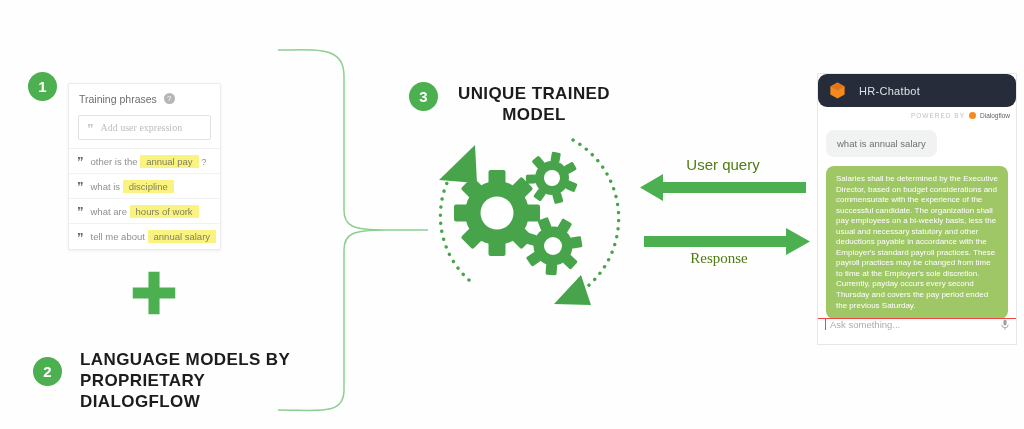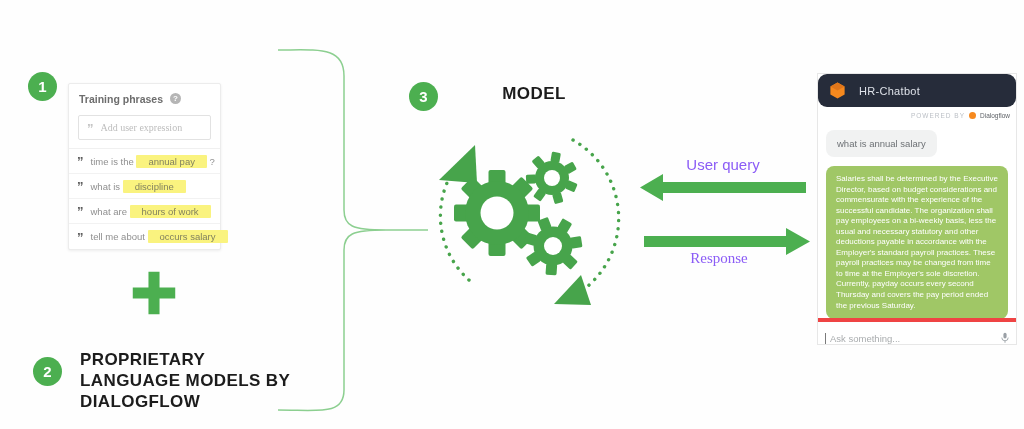--- a/index.html
+++ b/index.html
@@ -12,60 +12,60 @@
   
   .badge { width:29px; height:29px; border-radius:50%; background:#4caf50;
            color:#ffffff; font-weight:bold; font-size:15px; display:flex;
            align-items:center; justify-content:center; }
 
   .h-title { color:#1c1c1c; font-weight:bold; font-size:17px; letter-spacing:.4px; line-height:21px; }
 
   
   .card { background:#ffffff; border:1px solid #ececec; border-radius:2px;
           box-shadow:0 1px 3px rgba(0,0,0,.07); }
-  .card-header { display:flex; gap:7px; padding:9px 10px 6px 10px;font-weight:bold; }
+  .card-header { display:flex; gap:7px; padding:9px 10px 6px 10px; }
   .card-header-label { font-size:10.5px; color:#6d6d6d; }
   .help-dot { width:11px; height:11px; border-radius:50%; background:#b5b5b5; color:#fff;
               font-size:8px; display:flex; align-items:center; justify-content:center; }
   .expr-box { margin:4px 9px 8px 9px; border:1px solid #e2e2e2; border-radius:2px;
               height:25px; display:flex; align-items:center; padding:0 8px; gap:7px; }
   .quote { font-weight:bold; color:#5a5a5a; font-size:13px; line-height:8px; height:6px; }
   .quote.dim { color:#c3c3c3; }
   .expr-box input { border:none; outline:none; width:100%; font-size:10px;
                     font-family:Liberation Serif, serif; color:#555; background:transparent; }
   .expr-box input::placeholder { color:#bdbdbd; }
   .phrase-rows { border-top:1px solid #f0f0f0; }
   .phrase-row { display:flex; align-items:center; gap:7px; padding:0 8px; height:25px;
                 border-bottom:1px solid #f2f2f2; }
   .phrase-row:last-child { border-bottom:none; }
   .phrase-text { font-size:9.5px; color:#8f8f8f; white-space:nowrap; }
-  .entity { background:#faf37f; color:#82825f; padding:1px 12px; border-radius:1px; }
-
-  
-  .flow-label { font-size:15px; color:#8b5cf6; text-align:center; width:170px; }
+  .entity { background:#faf37f; color:#82825f; padding:1px 6px; border-radius:1px; }
+
+  
+  .flow-label { font-size:15px; color:#4d7c0f; text-align:center; width:170px; }
   svg { display:block; }
 
   
   .chat { width:200px; height:272px; background:#ffffff; border:1px solid #e7e7e7;
           display:flex; flex-direction:column; }
   .chat-header { height:33px; background:#262c3a; display:flex; align-items:center;
                  padding:0 10px; gap:12px; flex:none;border-radius:9px; }
   .chat-title { color:#dde1e8; font-size:11px; letter-spacing:.3px; }
   .powered { height:17px; display:flex; align-items:center; justify-content:flex-end;
              gap:4px; padding:0 6px; flex:none; }
   .powered-label { font-size:6.5px; letter-spacing:1px; color:#bcc0c6; }
   .powered-dot { width:7px; height:7px; border-radius:50%; background:#f6891e; }
   .powered-brand { font-size:6.5px; color:#5f6368; }
   .chat-body { flex:1; padding:6px 8px 0 8px; overflow:hidden; }
   .bubble-user { display:inline-block; background:#f1f2f2; color:#6e7276; font-size:9.5px;
                  padding:8px 11px; border-radius:8px; margin-bottom:9px; }
   .bubble-bot { background:#a0c766; color:#ffffff; font-size:8px; line-height:1.32;
                 padding:8px 10px; border-radius:8px; }
-  .chat-input { flex:none; height:26px; border-top:4px solid #ef4444; display:flex;
-                align-items:flex-end; padding:0 7px; gap:4px; }
+  .chat-input { flex:none; height:26px; border-top:1px solid #ef4444; display:flex;
+                align-items:flex-start; padding:0 7px; gap:4px; }
   .cursor-bar { width:1px; height:11px; background:#7a7a7a; flex:none; }
   .chat-input input { border:none; outline:none; flex:1; font-size:9.5px;
                       font-family:"Liberation Sans", sans-serif; color:#555; background:transparent; }
   .chat-input input::placeholder { color:#a9acae; }
 </style>
 </head>
 <body>
 
 <div id="canvas">
 
@@ -79,59 +79,60 @@
       <span class="card-header-label">Training phrases</span>
       <span class="help-dot">?</span>
     </div>
     <div class="expr-box">
       <span class="quote dim">”</span>
       <input type="text" placeholder="Add user expression" style="">
     </div>
     <div class="phrase-rows">
       <div class="phrase-row">
         <span class="quote">”</span>
-        <span class="phrase-text"><span>time is the </span><span class="entity">annual pay</span><span> ?</span></span>
+        <span class="phrase-text"><span>other is the </span><span class="entity">annual pay</span><span> ?</span></span>
       </div>
       <div class="phrase-row">
         <span class="quote">”</span>
         <span class="phrase-text"><span>what is </span><span class="entity">discipline</span><span></span></span>
       </div>
       <div class="phrase-row">
         <span class="quote">”</span>
         <span class="phrase-text"><span>what are </span><span class="entity">hours of work</span><span></span></span>
       </div>
       <div class="phrase-row">
         <span class="quote">”</span>
-        <span class="phrase-text"><span>tell me about </span><span class="entity">occurs salary</span><span></span></span>
+        <span class="phrase-text"><span>tell me about </span><span class="entity">annual salary</span><span></span></span>
       </div>
     </div>
   </div>
 
   <svg class="abs" style="left:130px; top:269px;" width="48" height="48" viewBox="0 0 52 52">
     <path fill="#4caf50" d="M20 3 h12 v17 h17 v12 h-17 v17 h-12 v-17 h-17 v-12 h17 z"></path>
   </svg>
 
   <div class="badge abs" style="left:33px; top:357px;">
     <span>2</span>
   </div>
   <div class="h-title abs" style="left:80px; top:349px;">
+    <div>LANGUAGE MODELS BY</div>
     <div>PROPRIETARY</div>
-    <div>LANGUAGE MODELS BY</div>
     <div>DIALOGFLOW</div>
   </div>
 
   <svg class="abs" style="left:268px; top:42px;" width="165" height="380" viewBox="0 0 165 380">
     <path d="M 10 8 C 50 8 76 4 76 34 L 76 168 C 76 184 84 188 118 188 C 84 188 76 192 76 208 L 76 348 C 76 374 50 368 10 368" fill="none" stroke="#8ccf90" stroke-width="1.5"></path>
     <path d="M 118 188 L 160 188" fill="none" stroke="#8ccf90" stroke-width="1.7"></path>
   </svg>
 
   <div class="badge abs" style="left:409px; top:82px;">
     <span>3</span>
   </div>
   <div class="h-title abs" style="left:448px; top:83px; width:172px; text-align:center;">
+    <div>UNIQUE TRAINED</div>
     <div>MODEL</div>
   </div>
 
   <svg class="abs" style="left:425px; top:128px;" width="210" height="185" viewBox="0 0 210 185">
     <g>
       <path d="M 44 152 A 86 86 0 0 1 30 40" fill="none" stroke="#47a44b" stroke-width="3.4" stroke-dasharray="0.1 8" stroke-linecap="round"></path>
       <path d="M 148 12 A 90 90 0 0 1 163 158" fill="none" stroke="#47a44b" stroke-width="3.4" stroke-dasharray="0.1 8" stroke-linecap="round"></path>
       <polygon points="14,52 50,17 52,55" fill="#47a44b"></polygon>
       <polygon points="129,176 156,147 166,177" fill="#47a44b"></polygon>
     </g>

